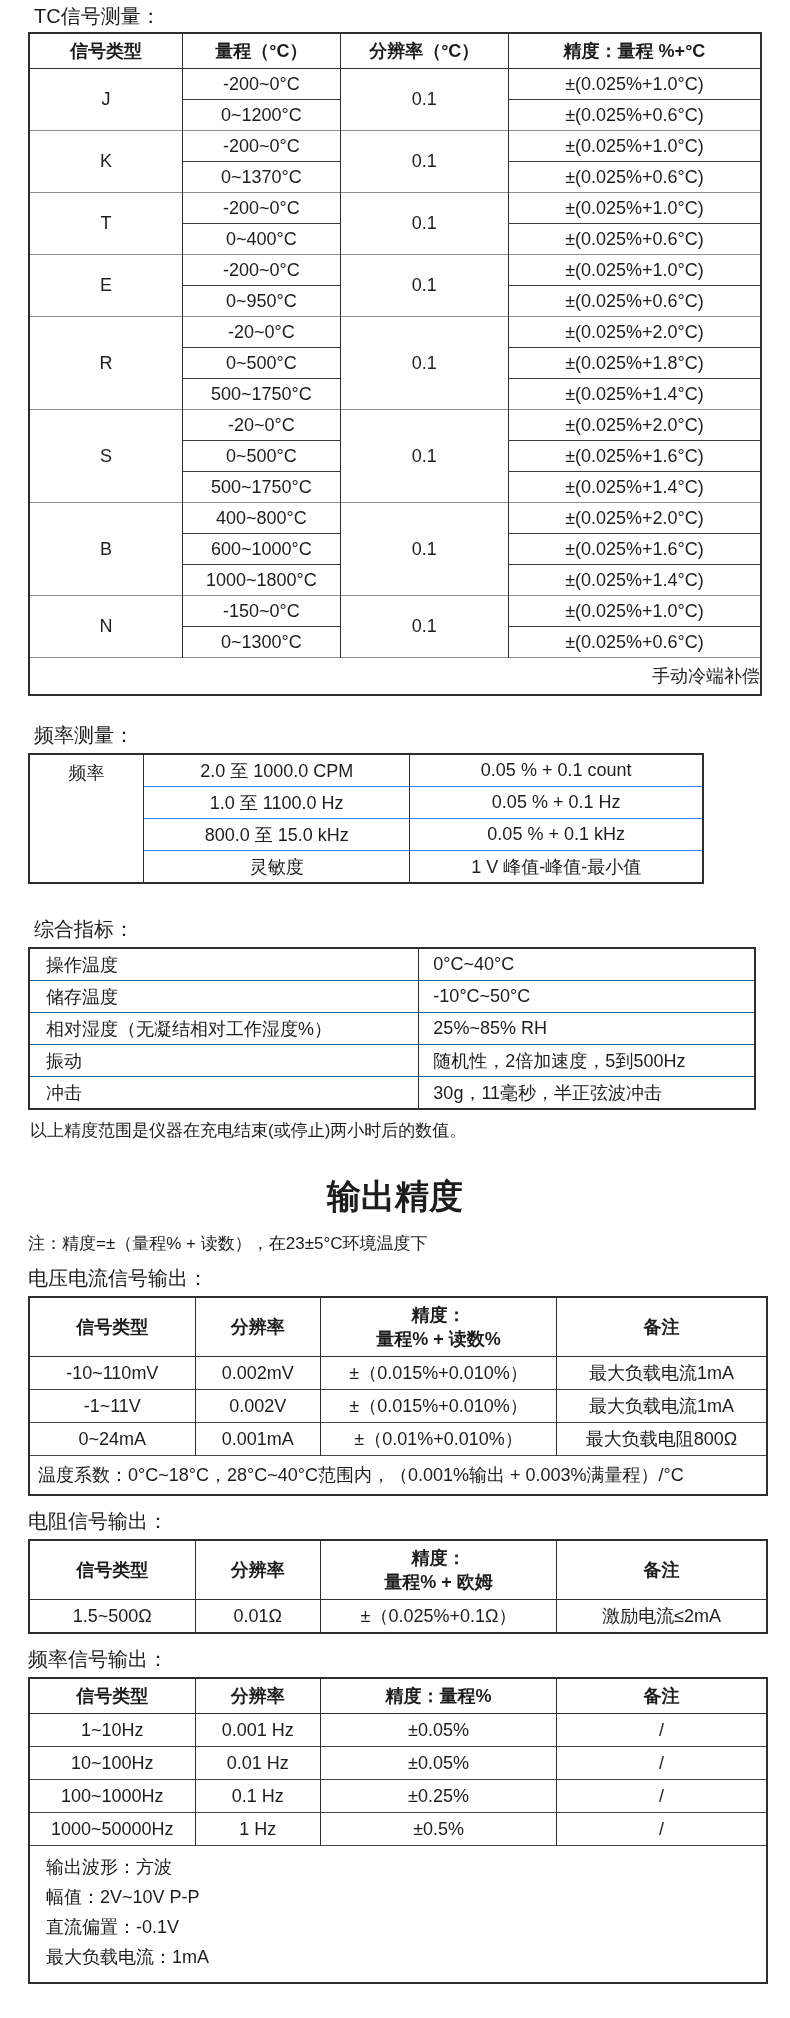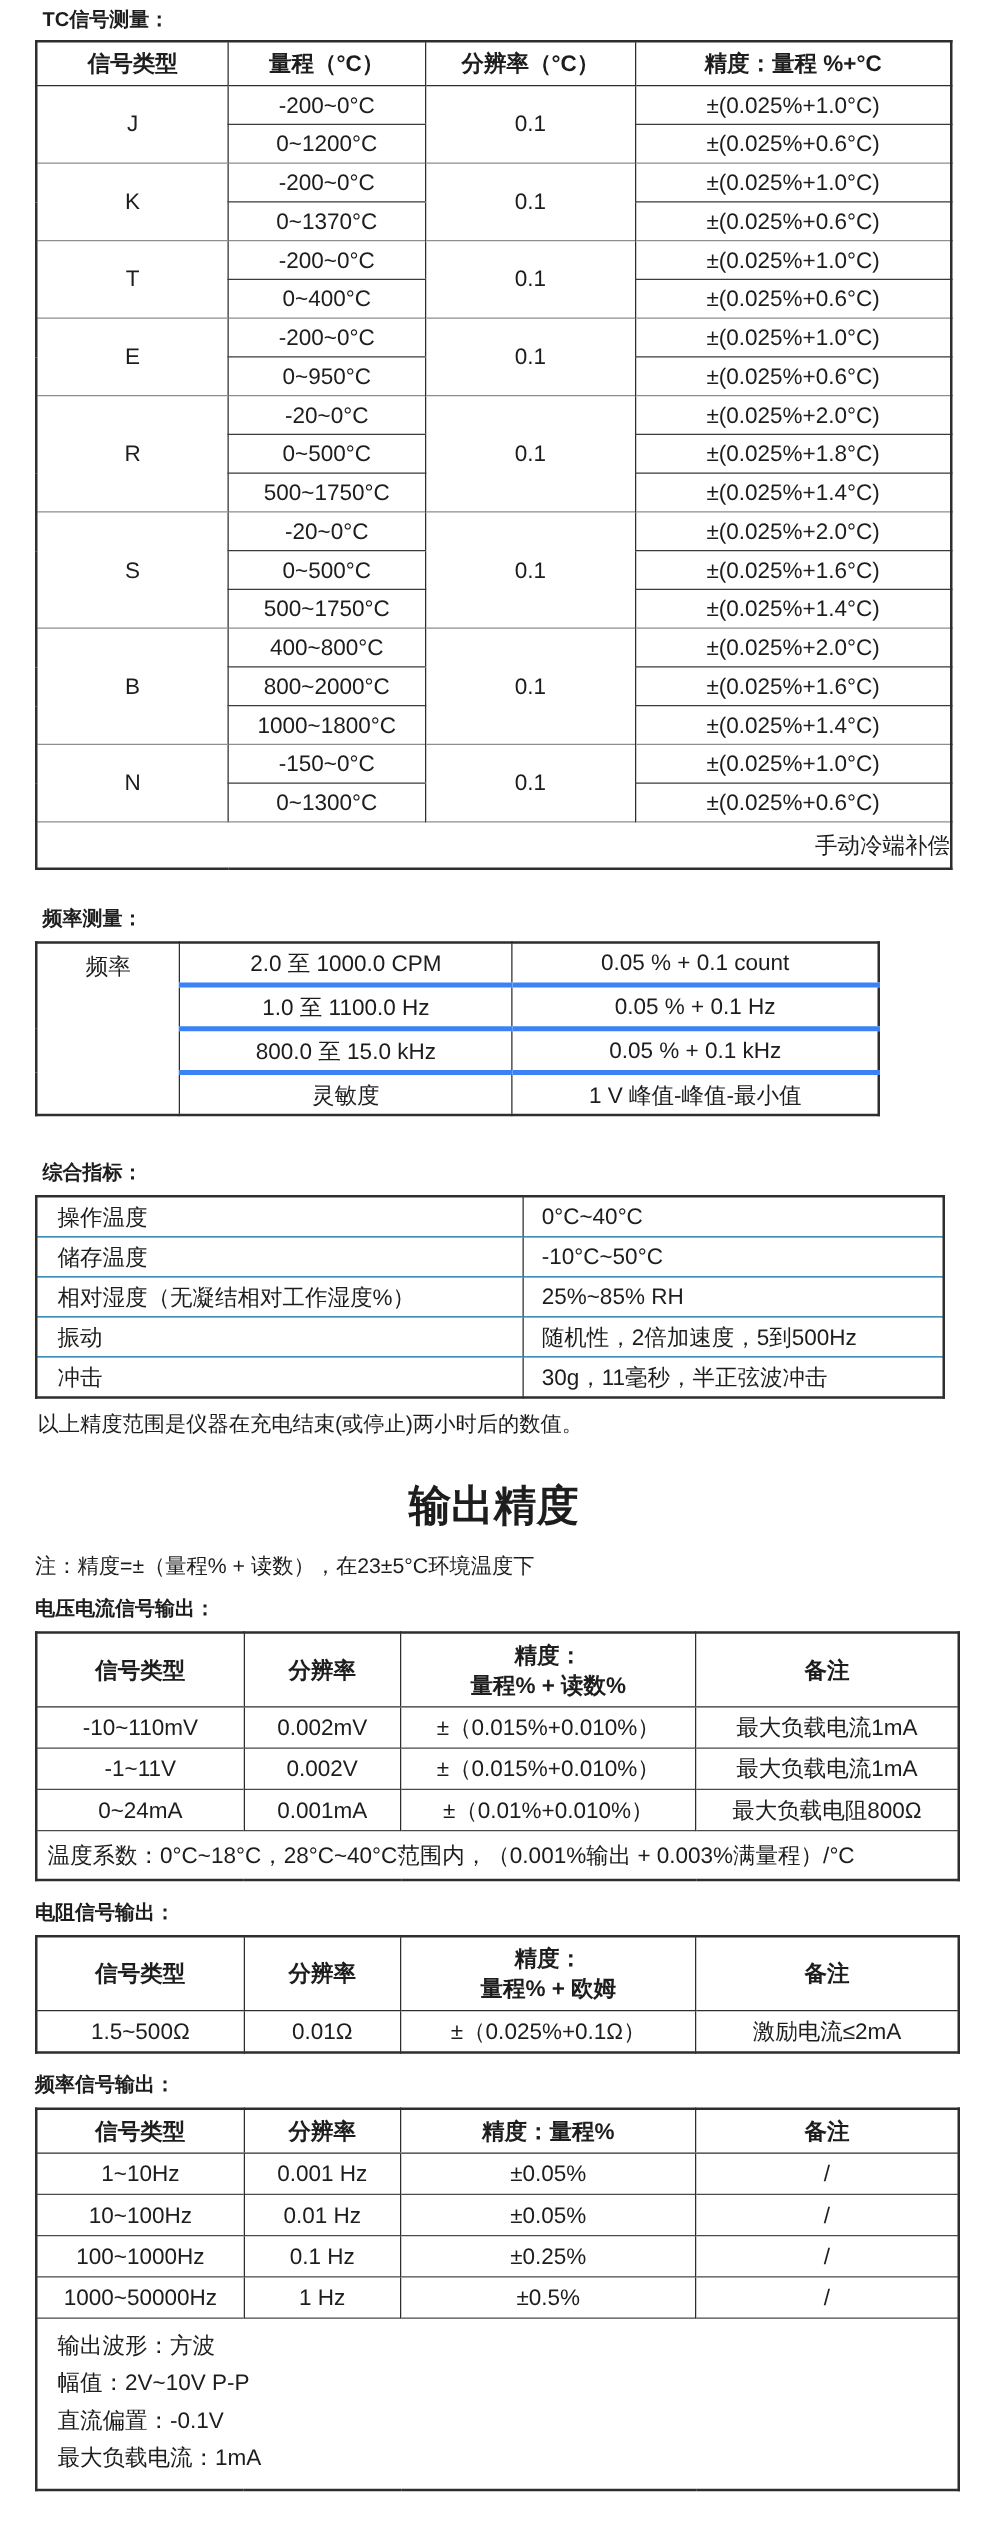--- a/index.html
+++ b/index.html
@@ -3,39 +3,39 @@
 <meta charset="utf-8">
 <style>
   html,body{margin:0;padding:0;}
   body{
     width:790px;height:2018px;overflow:hidden;background:#ffffff;
     font-family:"Liberation Sans","DejaVu Sans",sans-serif;
     color:#1d1d1d;
   }
   
   .sec-label{
-    margin:24px 0 8px 34px;font-size:16px;font-weight:bold;line-height:19px;
+    margin:24px 0 8px 34px;font-size:20px;font-weight:normal;line-height:19px;
   }
   .first-label{margin:7px 0 6px 34px;}
   
   table{border-collapse:collapse;table-layout:fixed;margin-left:28px;}
   td,th{padding:0;overflow:hidden;}
   .cl{border-left:1.5px solid #2e2e2e;}
   
   .tc{width:734px;border:2px solid #2e2e2e;}
   .tc th{height:34px;font-size:18px;font-weight:bold;text-align:center;border-bottom:1.5px solid #2e2e2e;}
   .tc td{height:30px;font-size:18px;text-align:center;}
   .tc td.sb{border-bottom:1px solid #3a3a3a;}
   .tc tr.gs>td{border-top:1px solid #8e8e8e;}
   .tc td.tfoot{height:36px;text-align:right;padding-left:24px;font-size:18px;}
   
   .fm{width:676px;border:2px solid #2e2e2e;}
   .fm td{height:31px;font-size:18px;text-align:center;}
   .fm td.fm-type{vertical-align:top;padding-top:6px;}
-  .fm tr.rt>td{border-top:4px solid #3b82f6;}
+  .fm tr.rt>td{border-top:1px solid #3b82f6;}
   
   .gen{width:728px;border:2px solid #2e2e2e;}
   .gen td{height:31px;font-size:18px;text-align:left;padding-left:16px;}
   .gen td.g2{padding-left:14px;}
   .gen tr.rt>td{border-top:1px solid #0369a1;}
   
   .note{margin:10px 0 0 30px;font-size:17px;line-height:21px;}
   .big-title{margin:34px 0 0 0;text-align:center;font-size:34px;font-weight:bold;line-height:42px;}
   .out-note{margin:16px 0 0 28px;font-size:17px;line-height:22px;}
   
@@ -144,21 +144,21 @@
     <td class="cl">±(0.025%+1.4°C)</td>
   </tr>
 
   <tr class="gs">
     <td rowspan="3">B</td>
     <td class="cl sb">400~800°C</td>
     <td rowspan="3" class="cl">0.1</td>
     <td class="cl sb">±(0.025%+2.0°C)</td>
   </tr>
   <tr>
-    <td class="cl sb">800~2000°C</td>
+    <td class="cl sb">600~1000°C</td>
     <td class="cl sb">±(0.025%+1.6°C)</td>
   </tr>
   <tr>
     <td class="cl">1000~1800°C</td>
     <td class="cl">±(0.025%+1.4°C)</td>
   </tr>
 
   <tr class="gs">
     <td rowspan="2">N</td>
     <td class="cl sb">-150~0°C</td>

